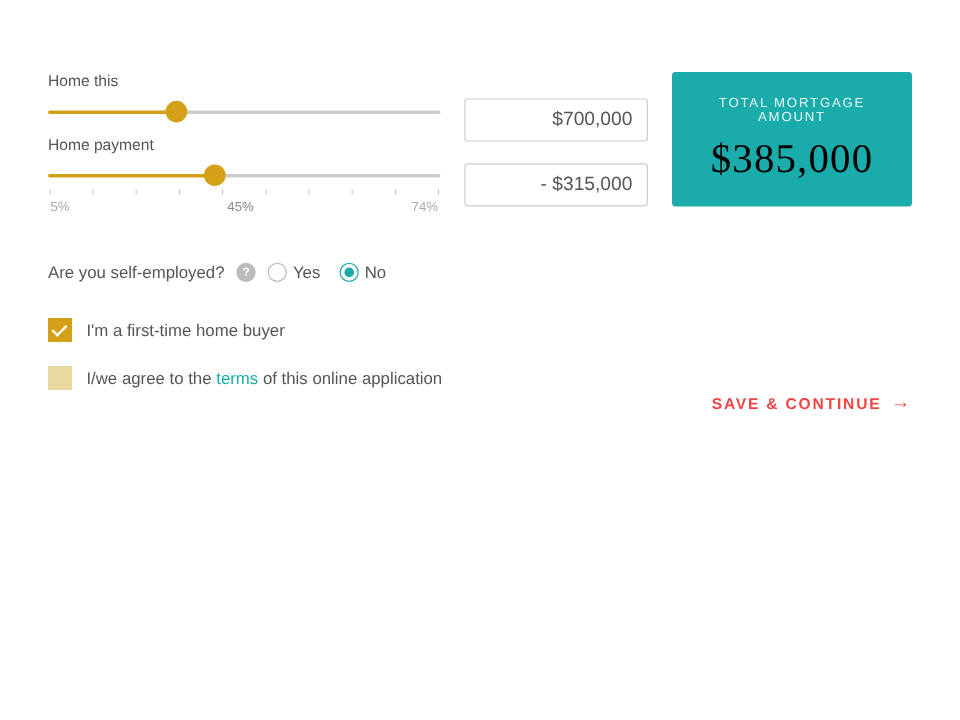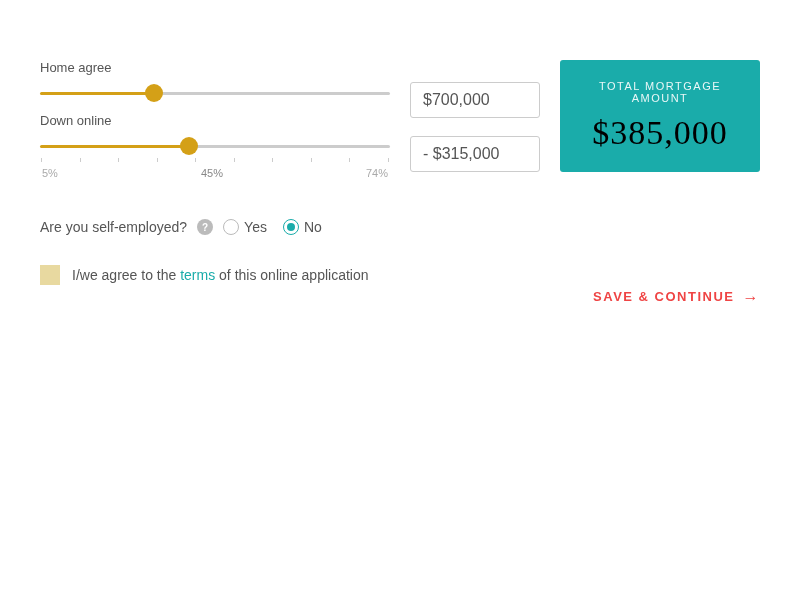--- a/index.html
+++ b/index.html
@@ -70,22 +70,22 @@
       cursor: pointer;
       border: none;
     }
 
     .value-input {
       border: 1px solid #ccc;
       border-radius: 3px;
       padding: 8px 12px;
       font-size: 16px;
       color: #555;
-      width: 130px;
-      text-align: left;
+      width: 153px;
+      text-align: right;
       outline: none;
       font-weight: 300;
     }
 
     .value-input.negative {
       color: #555;
     }
 
     
     .mortgage-box {
@@ -322,28 +322,28 @@
 </head>
 <body>
 
 <div class="main-container">
 
   <div class="slider-row">
 
     <div class="sliders-left">
 
       <div class="slider-group">
-        <div class="slider-label">Home agree</div>
+        <div class="slider-label">Home this</div>
         <div class="slider-wrapper">
           <input type="range" min="100000" max="2000000" value="700000" style="background: linear-gradient(to right, rgb(212, 160, 23) 31.5789%, rgb(204, 204, 204) 31.5789%);">
         </div>
       </div>
 
       <div class="slider-group">
-        <div class="slider-label">Down online</div>
+        <div class="slider-label">Home payment</div>
         <div class="slider-wrapper">
           <input type="range" min="5" max="100" value="45" style="background: linear-gradient(to right, rgb(212, 160, 23) 42.1053%, rgb(204, 204, 204) 42.1053%);">
         </div>
 
         <div class="ticks-container">
           <div class="tick-marks-row">
             <span class="tick-item">
               <span class="tick-bar"></span>
             </span>
             <span class="tick-item">
@@ -405,20 +405,24 @@
       </label>
       <label class="radio-option">
         <input type="radio" name="self-employed" value="No" checked="" style="">
         <span>No</span>
       </label>
     </div>
   </div>
 
   <div class="checkboxes-section" style="margin-top: 10px;">
 
+    <div class="checkbox-item">
+      <input type="checkbox" class="checked-gold" checked="" style="">
+      <span>I'm a first-time home buyer</span>
+    </div>
 
     <div class="checkbox-item">
       <input type="checkbox" class="checked-light" style="">
       <span>
         <span>I/we agree to the </span><a href="#" class="terms-link">terms</a><span> of this online application</span>
       </span>
     </div>
   </div>
 
   <button class="save-continue-btn">

